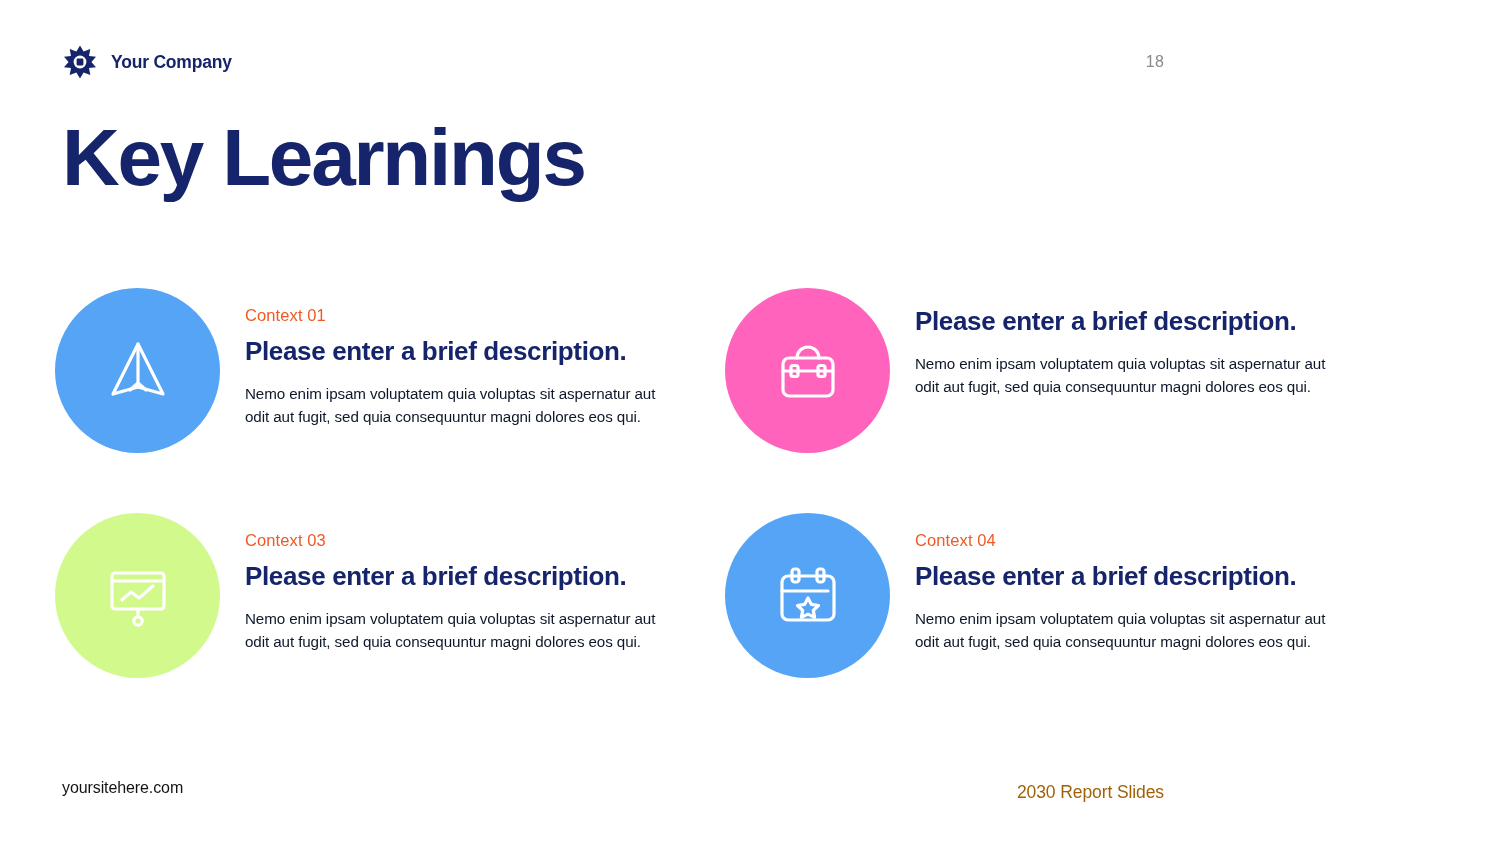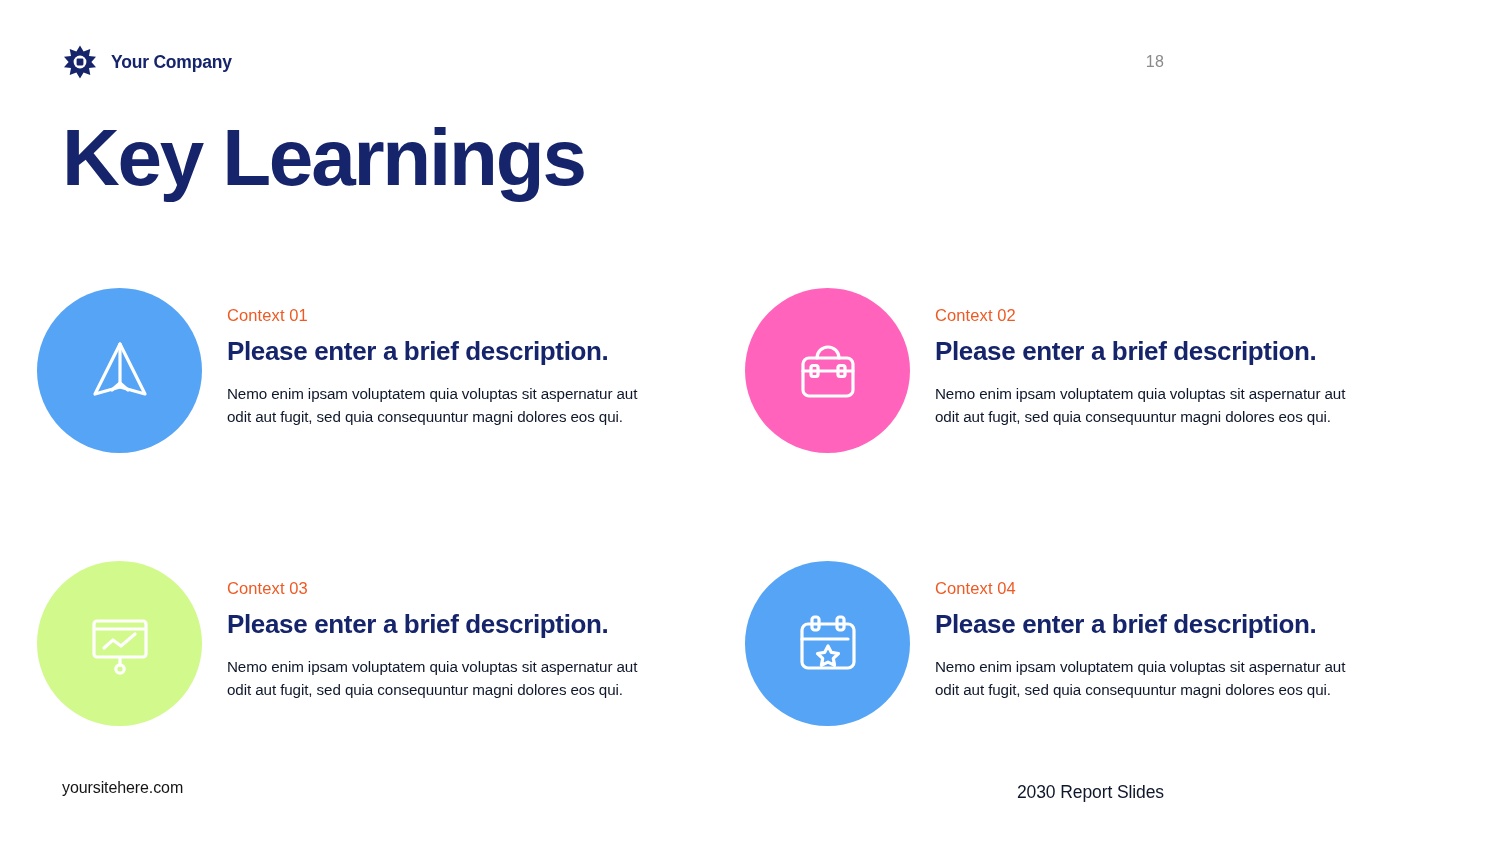--- a/index.html
+++ b/index.html
@@ -59,29 +59,28 @@
     font-size: 80px;
     line-height: 1.02;
     font-weight: bold;
     color: #16256b;
     letter-spacing: -2.2px;
   }
 
   
   .cards {
     position: absolute;
-    left: 37px;
+    left: 55px;
     top: 288px;
     width: 1330px;
     display: grid;
     grid-template-columns: 660px 660px;
     grid-template-rows: 225px 225px;
     column-gap: 10px;
     row-gap: 0px;
-    gap: 48px;
   }
 
   .card {
     display: flex;
     align-items: flex-start;
     gap: 25px;
   }
 
   .card-badge {
     flex: 0 0 auto;
@@ -128,21 +127,21 @@
     bottom: 47px;
     font-size: 16px;
     color: #141414;
     letter-spacing: -0.1px;
   }
   .footer-deck {
     position: absolute;
     right: 64px;
     bottom: 41px;
     font-size: 17.5px;
-    color: #0f172a;
+    color: #a16207;
     letter-spacing: -0.1px;
     margin-top: 41px;
   }
 </style>
 </head>
 <body>
 
 <div class="slide">
 
   <div class="brand">
@@ -185,21 +184,20 @@
           <svg width="74" height="74" viewBox="0 0 74 74" fill="none" stroke="#ffffff" stroke-width="3.2" stroke-linecap="round" stroke-linejoin="round" aria-hidden="true">
             <path d="M26 24 a11 11 0 0 1 22 0"></path>
             <rect x="12" y="24" width="50" height="38" rx="6"></rect>
             <path d="M12 37 H62"></path>
             <rect x="20" y="31.5" width="7" height="11" rx="2"></rect>
             <rect x="47" y="31.5" width="7" height="11" rx="2"></rect>
           </svg>
         </span>
       </div>
       <div class="card-body">
-        <div class="card-eyebrow">Context 02</div>
         <div class="card-heading">Please enter a brief description.</div>
         <div class="card-text"> Nemo enim ipsam voluptatem quia voluptas sit aspernatur aut odit aut fugit, sed quia consequuntur magni dolores eos qui.</div>
       </div>
     </div>
 
     <div class="card">
       <div class="card-badge" style="background:#d2f98c">
         <span>
           <svg width="74" height="74" viewBox="0 0 74 74" fill="none" stroke="#ffffff" stroke-width="3.2" stroke-linecap="round" stroke-linejoin="round" aria-hidden="true">
             <rect x="11" y="14" width="52" height="36" rx="3"></rect>

